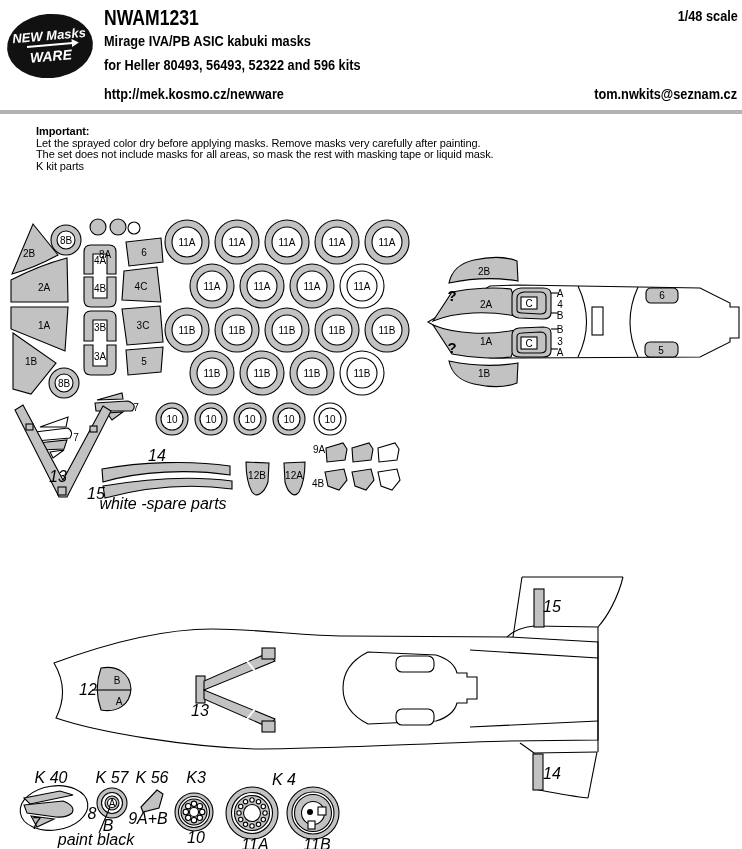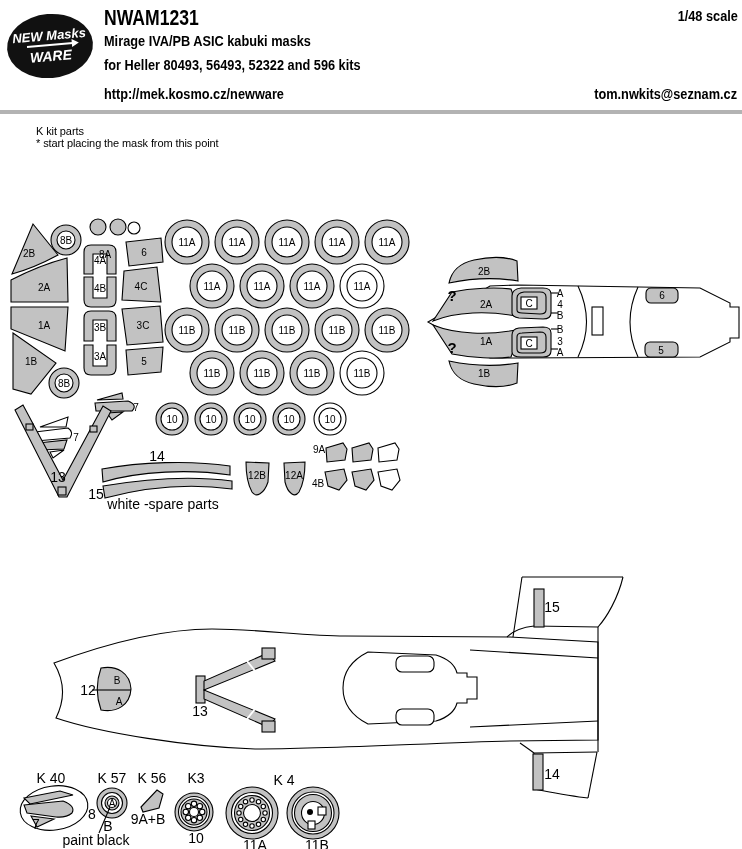--- a/index.html
+++ b/index.html
@@ -34,21 +34,21 @@
   .wet-icon{font-weight:bold;font-style:italic;text-decoration:line-through;margin-left:3px;}
   
   #art{position:absolute;left:0;top:0;}
   .g{fill:#c2c2c2;stroke:#000;stroke-width:1.1;}
   .w{fill:#ffffff;stroke:#000;stroke-width:1.1;}
   .ln{fill:none;stroke:#000;stroke-width:1.1;}
   .wln{fill:none;stroke:#fff;stroke-width:2;}
   
   #diagram-labels{position:absolute;left:0;top:0;width:742px;height:849px;}
   .lbl{position:absolute;transform:translate(-50%,-50%);font-size:10px;white-space:nowrap;}
-  .lbl-md{position:absolute;transform:translate(-50%,-50%);font-size:14px;white-space:nowrap;}
+  .lbl-md{position:absolute;transform:translate(-50%,-50%);font-size:16px;white-space:nowrap;font-style:italic;}
   .q{position:absolute;transform:translate(-50%,-50%);font-size:15px;font-weight:bold;}
 </style>
 </head>
 <body>
 
 <div id="page">
 
   <div class="logo">
     <div class="l1"><span>NEW</span>&nbsp;<span>Masks</span></div>
     <div class="arrow"></div>
@@ -56,22 +56,24 @@
   </div>
   <div class="hdr-code">NWAM1231</div>
   <div class="hdr-scale">1/48 scale</div>
   <div class="hdr-line1">Mirage IVA/PB ASIC kabuki masks</div>
   <div class="hdr-line2">for Heller 80493, 56493, 52322 and 596 kits</div>
   <div class="hdr-url">http://mek.kosmo.cz/newware</div>
   <div class="hdr-email">tom.nwkits@seznam.cz</div>
   <div class="hdr-divider"></div>
 
   <div class="instr">
+    <div class="hd">Important:</div>
+    <div>Let the sprayed color dry before applying masks. Remove masks very carefully after painting.</div>
+    <div>The set does not include masks for all areas, so mask the rest with masking tape or liquid mask.</div>
     <div>K kit parts</div>
-    <div>* start placing the mask from this point</div>
   </div>
 
   <svg id="art" width="742" height="849" viewBox="0 0 742 849">
 
     <g>
 
       <path class="g" d="M33,224 L58,255 Q34,268 12,274 Z"></path>
       <path class="g" d="M11,280 Q40,265 67,258 L68,302 L11,302 Z"></path>
       <path class="g" d="M11,307 L68,307 L65,351 Q38,340 11,329 Z"></path>
       <path class="g" d="M13,333 L56,363 L31,394 L13,389 Z"></path>

